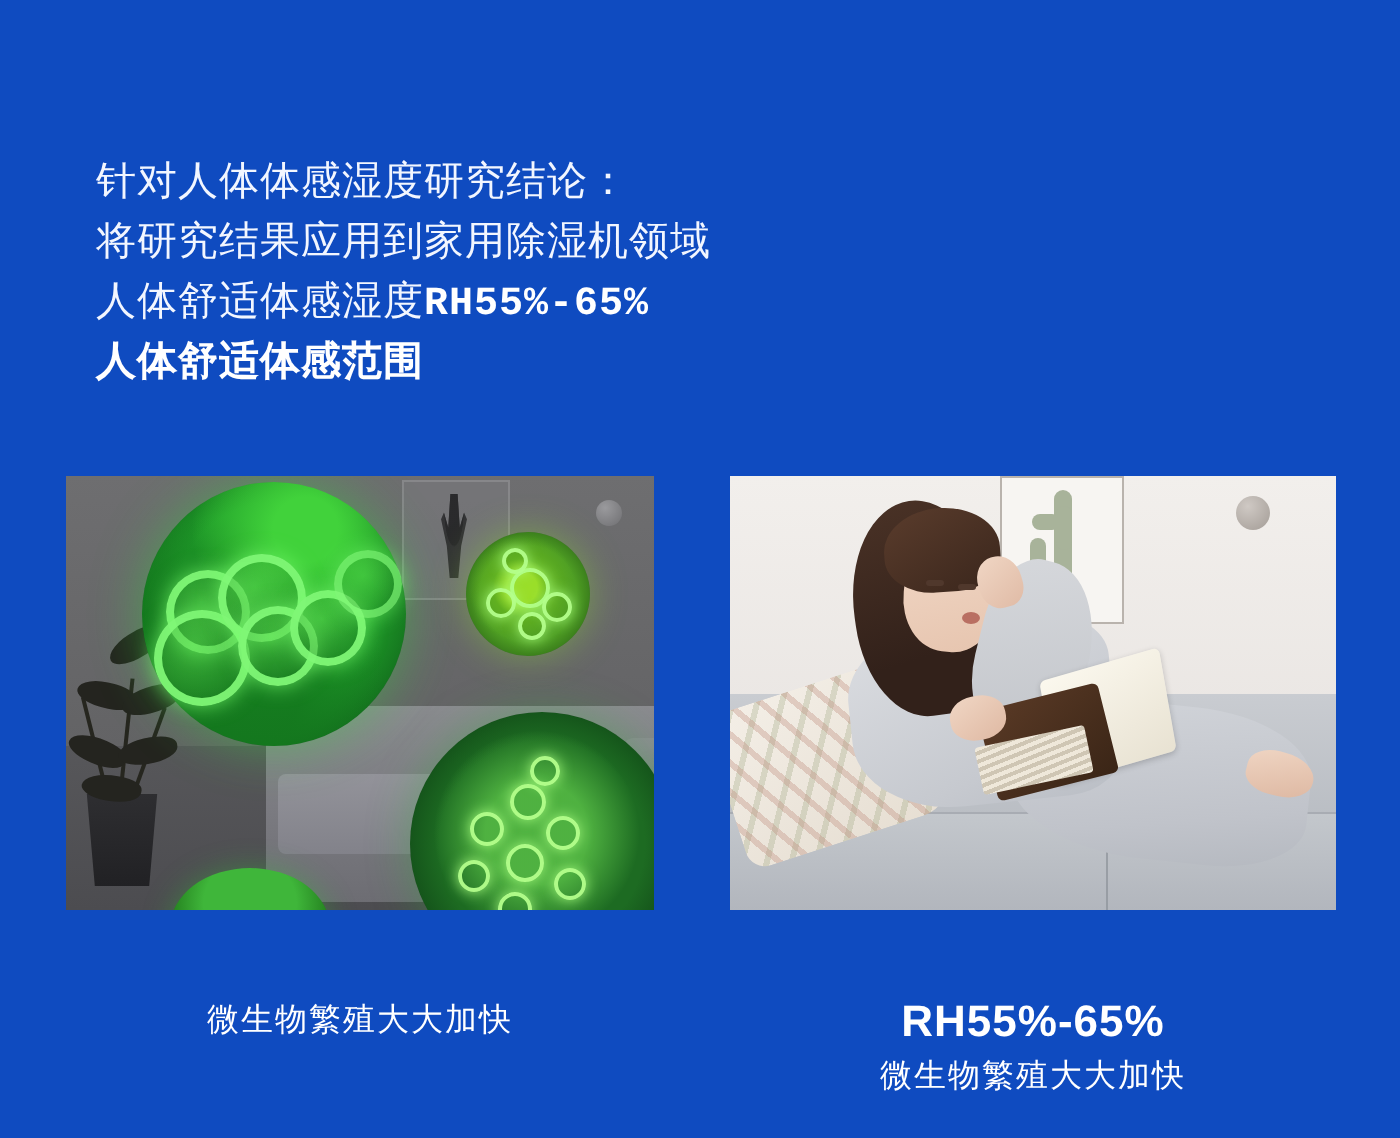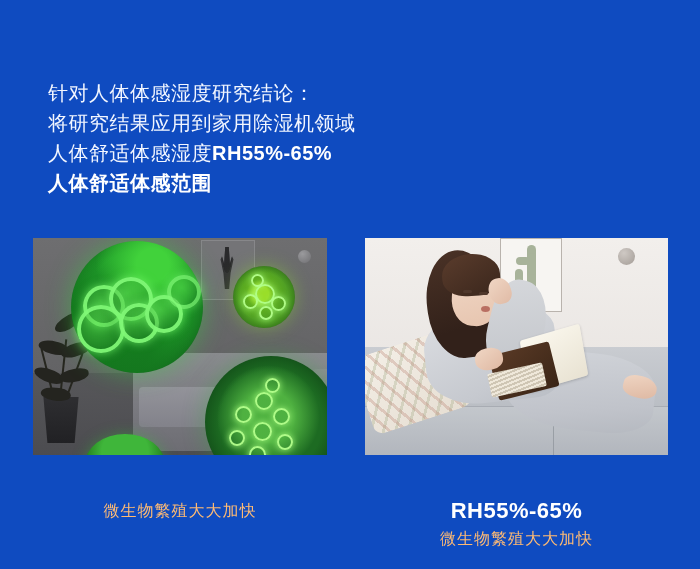--- a/index.html
+++ b/index.html
@@ -28,20 +28,21 @@
     letter-spacing: 1px;
     white-space: nowrap;
   }
 
   
   .body-copy {
     position: absolute;
     left: 48px;
     top: 78px;
     width: 430px;
+    font-family: Liberation Mono, monospace;
   }
   .copy-line {
     font-size: 20px;
     line-height: 30px;
     color: #f2f6ff;
     letter-spacing: 0.5px;
     white-space: nowrap;
   }
   .copy-line.bold, .copy-strong {
     font-weight: bold;
@@ -333,21 +334,21 @@
   .caption-title {
     font-size: 22px;
     font-weight: bold;
     color: #ffffff;
     letter-spacing: 0.5px;
     line-height: 28px;
     white-space: nowrap;
   }
   .caption-sub {
     font-size: 16px;
-    color: #fdba74;
+    color: #ffffff;
     letter-spacing: 1px;
     line-height: 24px;
     margin-top: 2px;
     white-space: nowrap;
     font-family: Liberation Serif, serif;
   }
 </style>
 </head>
 <body>
 

